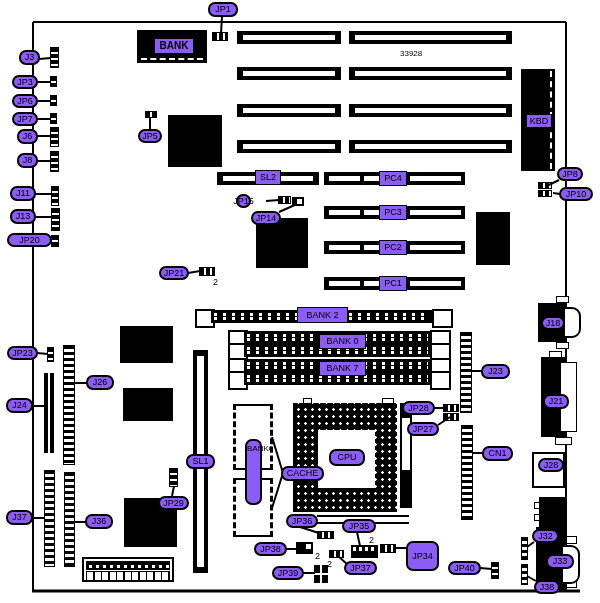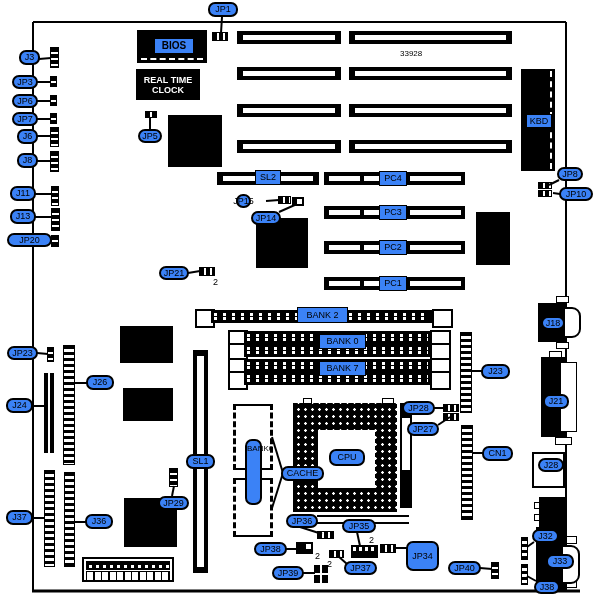--- a/index.html
+++ b/index.html
@@ -1,21 +1,21 @@
 <!DOCTYPE html>
 <html><head>
 <meta charset="utf-8">
 <title>Diagram</title>
 <style>
   html,body{margin:0;padding:0;background:#fff}
   #stage{position:relative;width:600px;height:603px;background:#fff;
          font-family:"Liberation Sans",sans-serif;color:#000;overflow:hidden}
   .a{position:absolute;box-sizing:border-box}
   
-  .co{position:absolute;box-sizing:border-box;background:#3b82f6;border:2px solid #000;border-radius:7px;
+  .co{position:absolute;box-sizing:border-box;background:#8b5cf6;border:2px solid #000;border-radius:7px;
       font-size:9px;line-height:1;display:flex;align-items:center;justify-content:center;
       z-index:6;white-space:nowrap}
   .sq{border-radius:0;border-width:1.5px}
   
   .blk{background:#000;z-index:2}
   .qfp{background:#000;border:3px dashed #000;z-index:2}
   .lad{border:1px solid #000;background:repeating-linear-gradient(180deg,#000 0 3px,#fff 3px 6px);z-index:3}
   .jh{background:repeating-linear-gradient(90deg,#000 0 4px,#fff 4px 6px);border:1px solid #000;z-index:3}
   .jv{background:repeating-linear-gradient(180deg,#000 0 4px,#fff 4px 6px);border:1px solid #000;z-index:3}
   .stripe{position:absolute;background:#fff;box-sizing:border-box}
@@ -85,25 +85,21 @@
       <div class="stripe" style="left:6px;right:6px;top:4px;height:5px"></div>
     </div>
   <div class="isa" style="left:349px;top:140px;width:163px;height:13px">
       <div class="stripe" style="left:6px;right:6px;top:4px;height:5px"></div>
     </div>
   <div class="num small" style="left:400px;top:49px">33928</div>
 
   <div class="blk a" style="left:137px;top:30px;width:70px;height:33px">
     <div class="a" style="left:4px;right:4px;bottom:3px;height:0;border-bottom:2px dashed #fff"></div>
   </div>
-  <div class="co sq" style="left:154px;top:38px;width:40px;height:16px;font-weight:bold;font-size:10px">BIOS</div>
-  <div class="rtc" style="left:136px;top:69px;width:64px;height:31px">
-    <span>REAL TIME</span>
-    <span>CLOCK</span>
-  </div>
+  <div class="co sq" style="left:154px;top:38px;width:40px;height:16px;font-weight:bold;font-size:10px">BANK</div>
   <div class="blk a" style="left:521px;top:69px;width:34px;height:102px;z-index:4">
     <div class="a" style="right:3px;top:2px;bottom:2px;width:0;border-right:2px dashed #fff"></div>
   </div>
   <div class="co sq" style="left:526px;top:114px;width:26px;height:14px">KBD</div>
 
   <div class="qfp a" style="left:168px;top:115px;width:54px;height:52px"></div>
   <div class="qfp a" style="left:256px;top:218px;width:52px;height:50px"></div>
   <div class="qfp a" style="left:476px;top:212px;width:34px;height:53px"></div>
   <div class="qfp a" style="left:120px;top:326px;width:53px;height:37px"></div>
   <div class="qfp a" style="left:123px;top:388px;width:50px;height:33px"></div>

